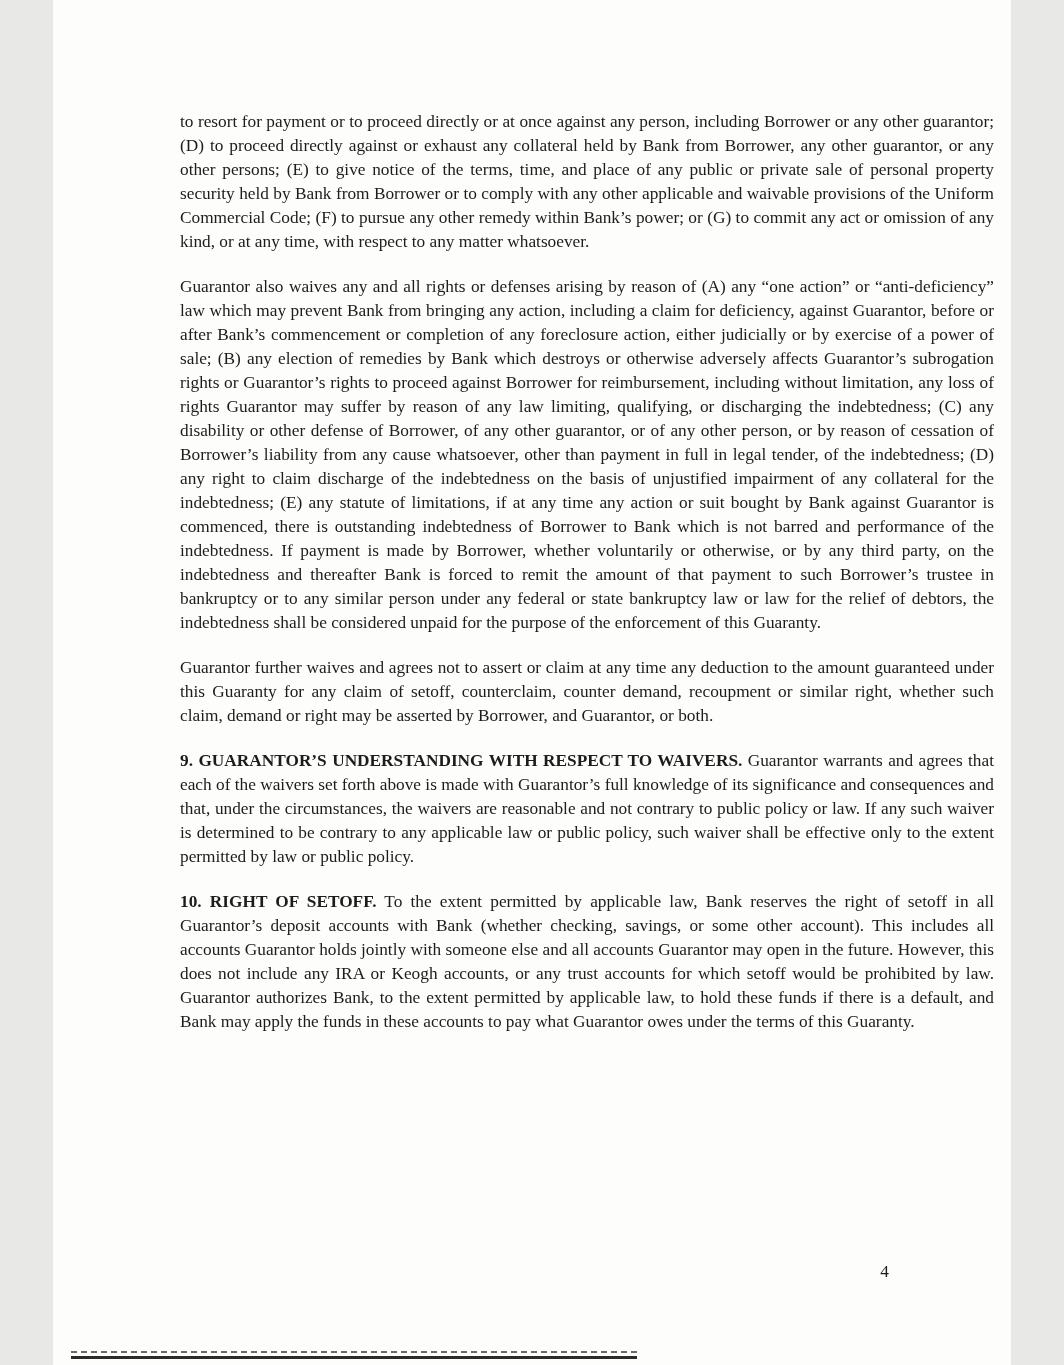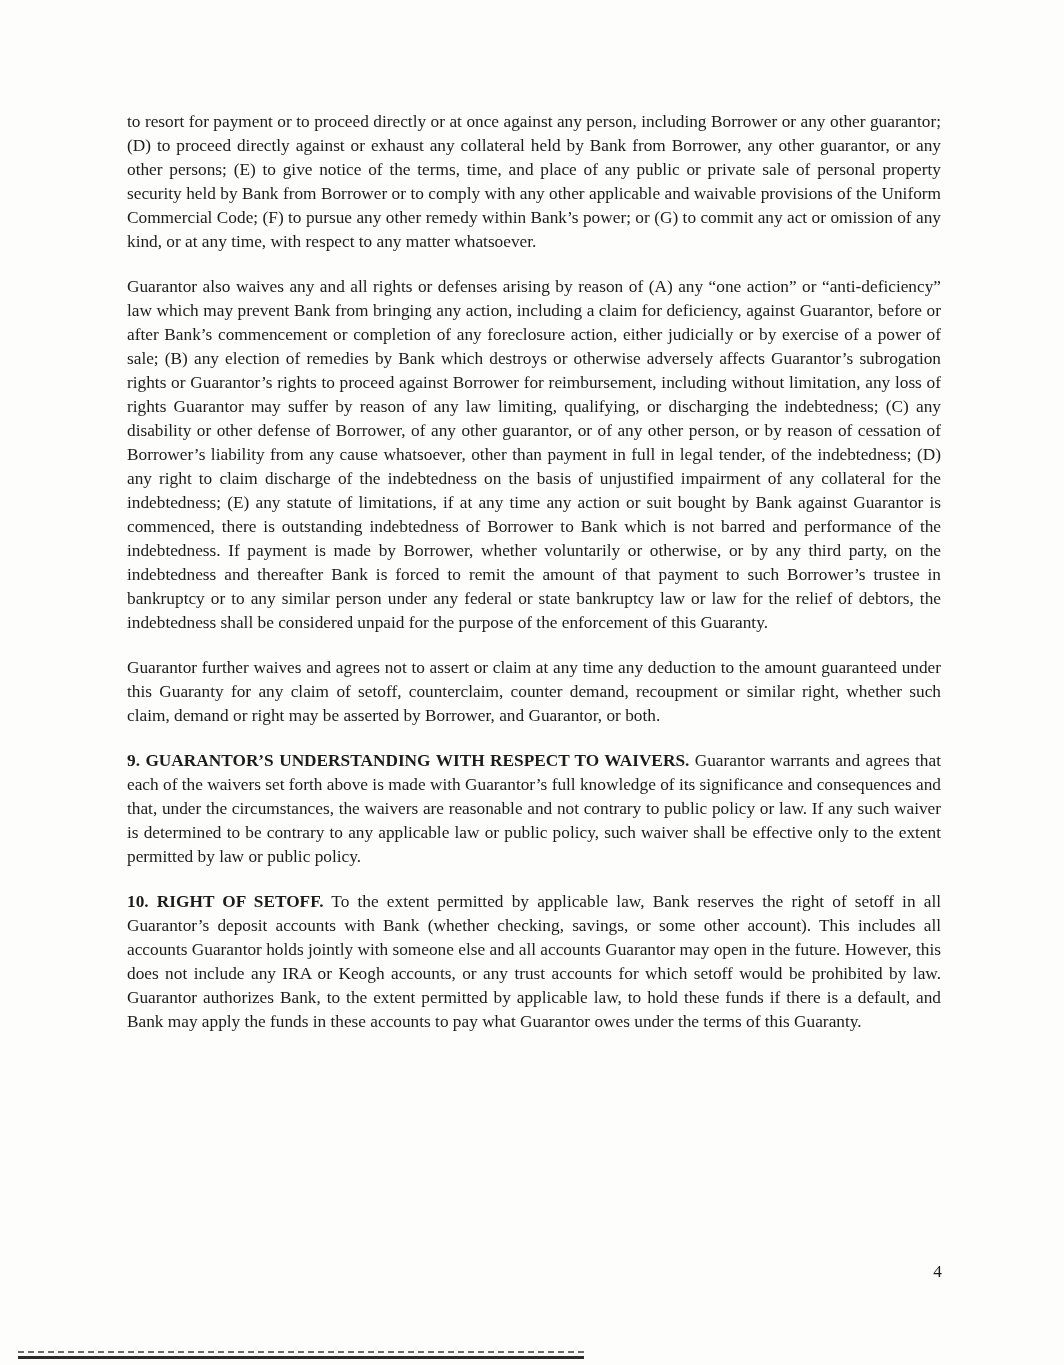--- a/index.html
+++ b/index.html
@@ -2,21 +2,21 @@
 <html><head>
 <meta charset="utf-8">
 <style>
   html, body {
     margin: 0;
     padding: 0;
     background: #e8e8e6;
   }
   .page {
     position: relative;
-    width: 1064px;
+    width: 958px;
     height: 1365px;
     margin: 0 auto;
     background: #fdfdfb;
     color: #1c1c1c;
     font-family: "Liberation Serif", "DejaVu Serif", serif;
     font-size: 17.3px;
     line-height: 24px;
     overflow: hidden;
   }
   .text-block {

